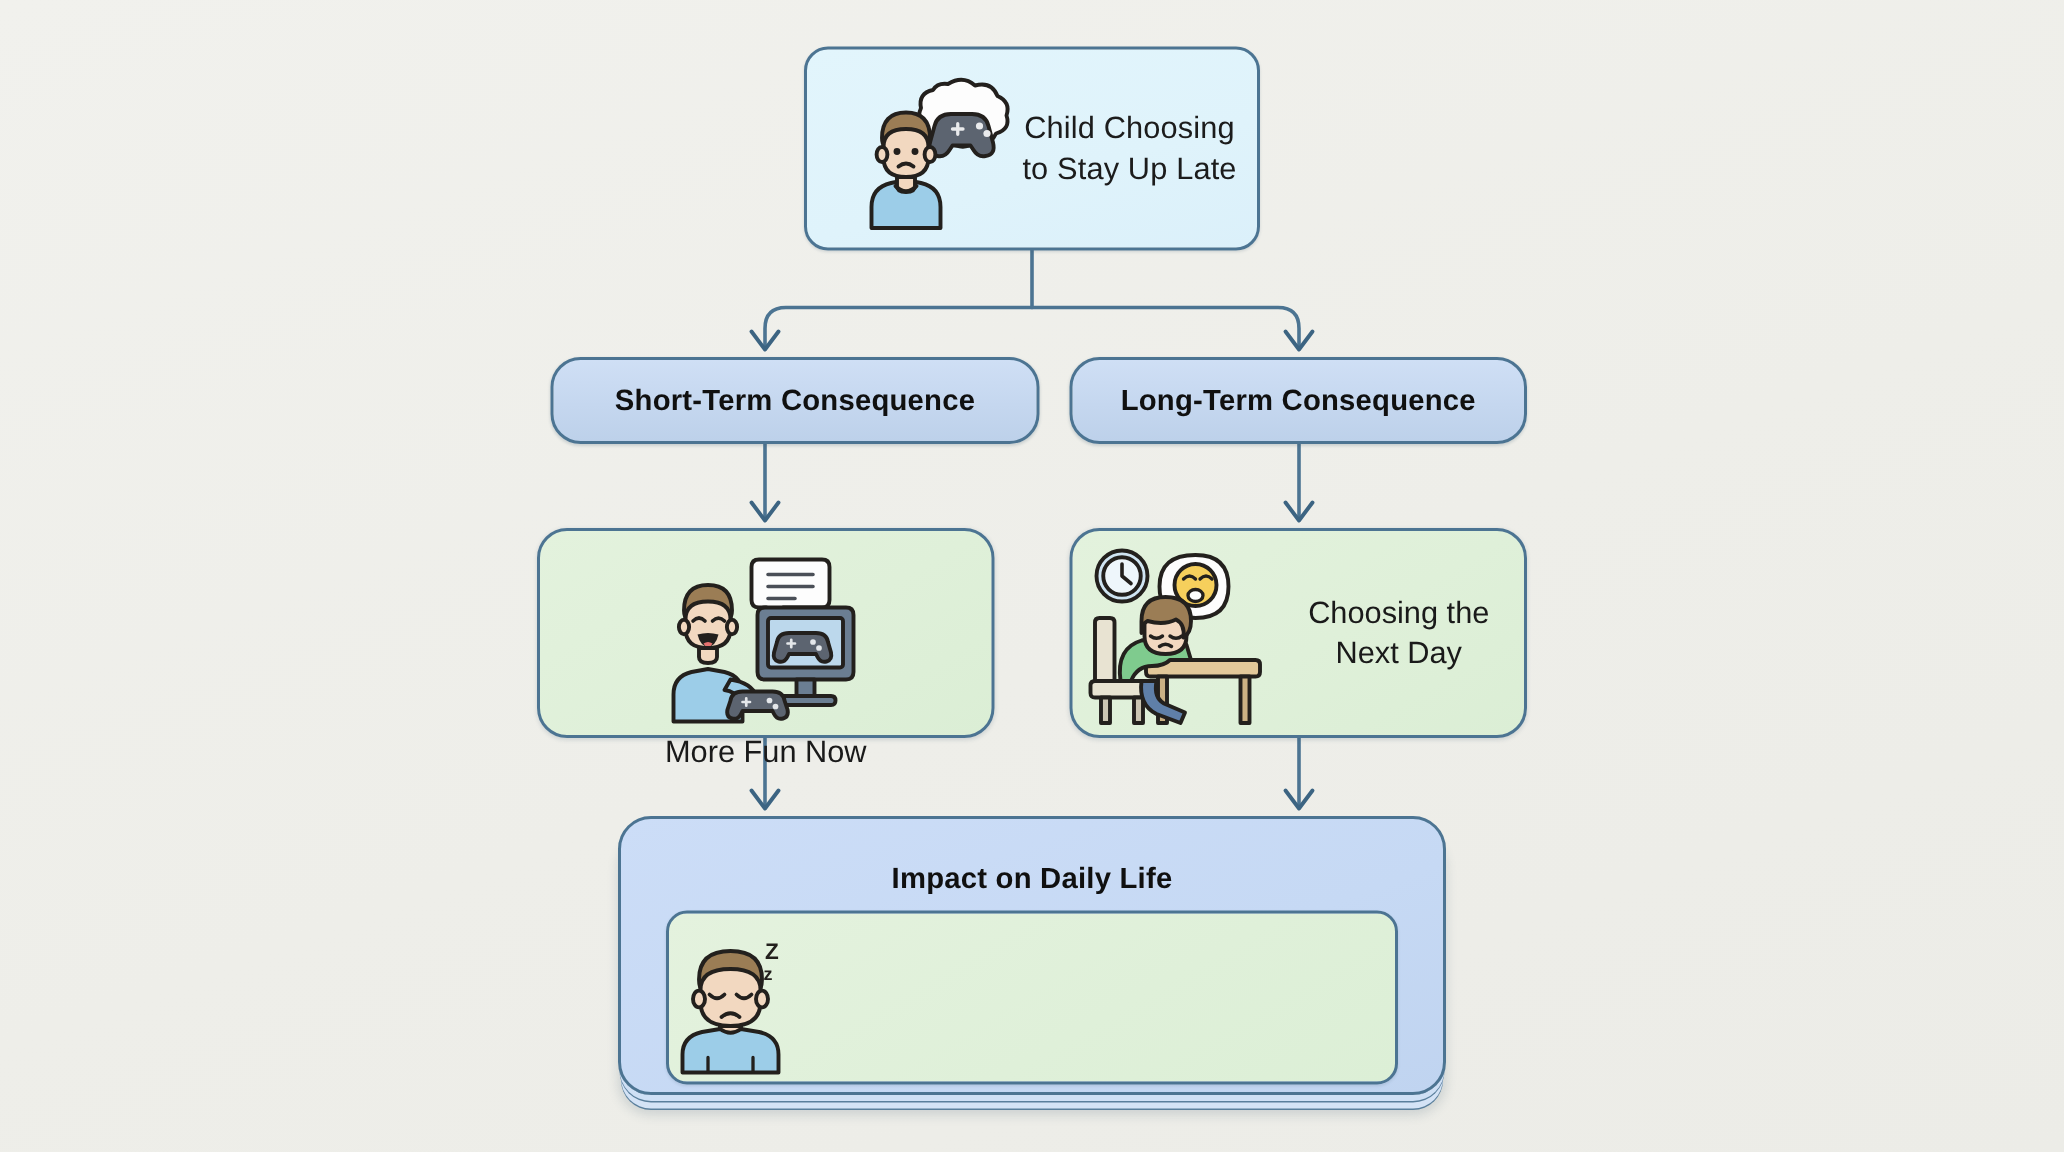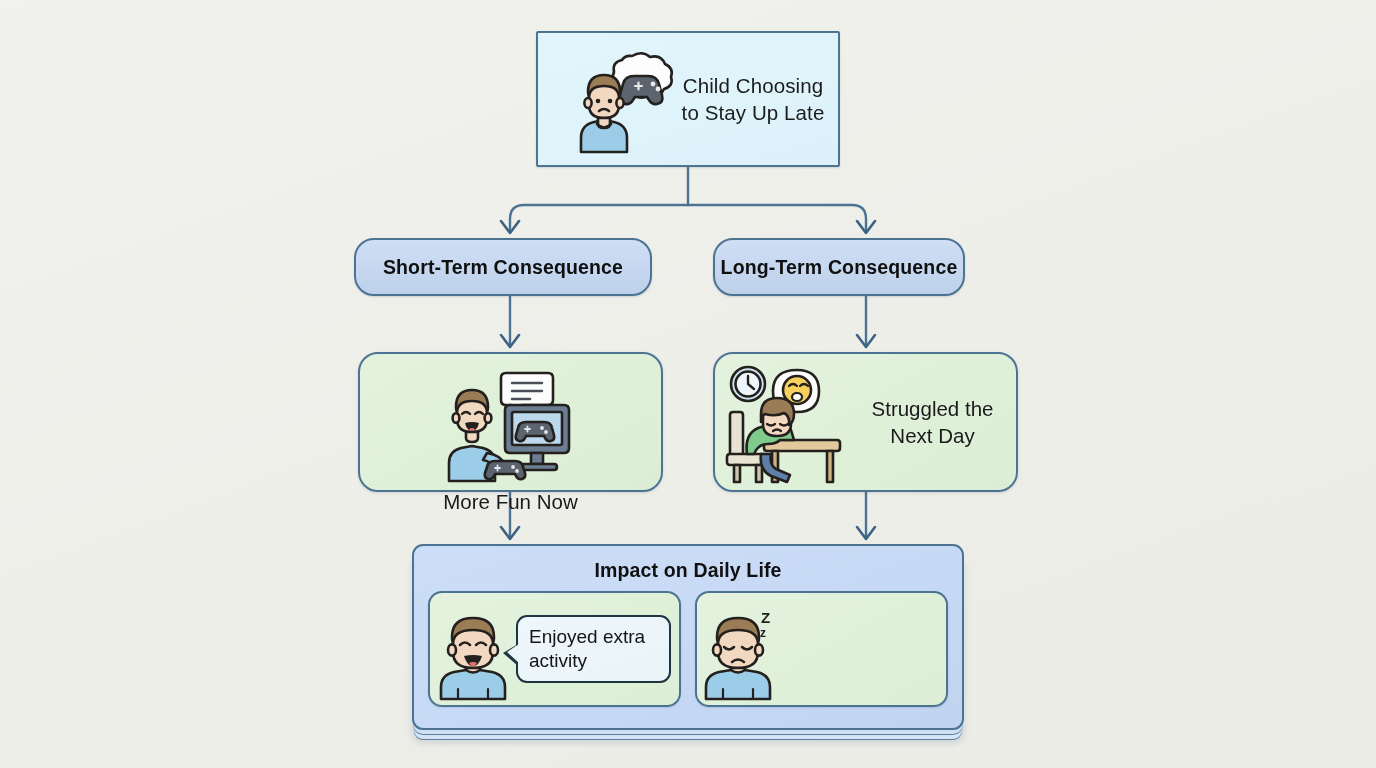--- a/index.html
+++ b/index.html
@@ -25,21 +25,21 @@
     position: absolute;
     box-sizing: border-box;
     border: 2px solid #4c7492;
     display: flex;
     align-items: center;
   }
 
   
   #root-node {
     left: 536px; top: 31px; width: 304px; height: 136px;
-    border-radius: 2px;
+    border-radius: 16px;
     background: linear-gradient(165deg, #e2f5fc 0%, #dff3fb 60%, #dbf0fa 100%);
     box-shadow: 0 1px 2px rgba(60,90,110,.18);
     padding-left: 28px;
   }
   #root-node .label {
     flex: 1;
     text-align: center;
     font-size: 20.5px;
     color: #1c1c1c;
     line-height: 1.33;
@@ -54,22 +54,22 @@
     background: linear-gradient(180deg, #cfdff5 0%, #c5d7ef 55%, #bdd1ea 100%);
     box-shadow: 0 1px 2px rgba(60,90,110,.2);
     justify-content: center;
   }
   .pill .label {
     font-size: 19.5px;
     font-weight: bold;
     color: #101010;
     letter-spacing: .15px;
   }
-  #short-term-node { left: 354px; top: 238px; width: 298px; }
-  #long-term-node  { left: 713px; top: 238px; width: 252px; }
+  #short-term-node { left: 367px; top: 238px; width: 326px; }
+  #long-term-node  { left: 713px; top: 238px; width: 305px; }
 
   
   .green-card {
     height: 140px;
     border-radius: 20px;
     background: linear-gradient(150deg, #e3f2dd 0%, #dff0d9 55%, #dbeed5 100%);
     box-shadow: 0 1px 3px rgba(60,90,110,.18);
     padding: 0 6px 0 10px;
   }
   .green-card .art { width: 134px; flex: 0 0 134px; height: 120px; }
@@ -80,27 +80,27 @@
     color: #1a1a1a;
     line-height: 1.33;
     padding-right: 4px;
   }
   #more-fun-node  { left: 358px; top: 352px; width: 305px; flex-direction: column; }
   #tiredness-node { left: 713px; top: 352px; width: 305px; }
 
   
   #impact-panel {
     left: 412px; top: 544px; width: 552px; height: 186px;
-    border-radius: 11px;
+    border-radius: 22px;
     background: linear-gradient(160deg, #ccddf7 0%, #c6d9f4 60%, #c0d4f0 100%);
     box-shadow: 0 5px 0 -1px #cfe0f5, 0 6px 0 -1px #5a7f9c,
                 0 11px 0 -2px #d4e3f6, 0 12px 0 -2px #5a7f9c,
                 0 13px 7px rgba(60,90,110,.18);
     display: block;
-    padding: 0;
+    padding: 16px;
   }
   #impact-title {
     text-align: center;
     font-size: 19.5px;
     font-weight: bold;
     color: #101010;
     margin-top: 13px;
     letter-spacing: .15px;
   }
   #impact-cards {
@@ -291,44 +291,27 @@
         <path fill="#7fcb8e" d="M22,92 q-3,-22 14,-27 l18,-3 q9,-1 12,6 l3,10 h-14 q-4,4 -12,4 q-10,0 -14,10z"></path>
 
         <path fill="#f2d8c0" d="M38,54 q0,-12 14,-12 q14,0 14,12 v8 q0,12 -14,12 q-14,0 -14,-12z"></path>
         <path fill="#9b7d55" d="M36,52 q0,-16 16,-16 q17,0 17,16 q0,8 -5,11 q1,-9 -5,-12 q-8,4 -19,1 q-4,2 -4,8 q0,-4 0,-8z"></path>
         <path fill="none" stroke-width="2.3" d="M42,62 q4,3 8,0 M55,62 q4,3 8,0"></path>
         <path fill="none" stroke-width="2.3" d="M48,69 q4,-3 8,0"></path>
 
         <path fill="#5f7fa8" d="M36,92 q-2,16 10,22 l16,6 l3,-7 l-14,-6 q-7,-4 -5,-15z"></path>
       </g>
     </svg>
-    <div class="label">Struggled the Next Day</div>
+    <div class="label">Choosing the Next Day</div>
   </div>
 
   <div class="node" id="impact-panel">
     <div id="impact-title">Impact on Daily Life</div>
     <div id="impact-cards">
 
-      <div class="sub-card">
-        <svg class="art" width="74" height="100" viewBox="0 0 74 100">
-          <g stroke="#23201d" stroke-width="2.6" stroke-linejoin="round" stroke-linecap="round">
-            <path fill="#9b7d55" d="M16,38 q0,-19 21,-19 q21,0 21,19 q0,6 -3,9 q-4,-10 -18,-10 q-14,0 -18,10 q-3,-3 -3,-9z"></path>
-            <path fill="#f2d8c0" d="M17,45 q0,-14 20,-14 q20,0 20,14 v8 q0,16 -20,16 q-20,0 -20,-16z"></path>
-            <ellipse fill="#f2d8c0" cx="16" cy="51" rx="4" ry="5.6"></ellipse>
-            <ellipse fill="#f2d8c0" cx="58" cy="51" rx="4" ry="5.6"></ellipse>
-            <path fill="none" stroke-width="2.5" d="M24,46 q5,-5 10,0 M40,46 q5,-5 10,0"></path>
-            <path fill="#23201d" stroke="none" d="M28,57 q9,-2 18,0 q-3,10 -9,10 q-6,0 -9,-10z"></path>
-            <path fill="#e8726f" stroke="none" d="M33,64 q4,-2 8,0 q-3,4 -4,4 q-1,0 -4,-4z"></path>
-            <path fill="#f2d8c0" d="M30,69 h14 v7 q0,5 -7,5 q-7,0 -7,-5z"></path>
-            <path fill="#9ccde8" d="M5,100 v-12 q0,-12 13,-15 l12,-2 q7,5 14,0 l12,2 q13,3 13,15 v12z"></path>
-            <path fill="none" stroke-width="2.2" d="M22,90 v9 M52,90 v9"></path>
-          </g>
-        </svg>
-        <div class="bubble">Enjoyed extra activity</div>
-      </div>
 
       <div class="sub-card">
         <svg class="art" width="74" height="100" viewBox="0 0 74 100">
           <g stroke="#23201d" stroke-width="2.6" stroke-linejoin="round" stroke-linecap="round">
             <path fill="#9b7d55" d="M14,38 q0,-19 21,-19 q21,0 21,19 q0,6 -3,9 q-4,-10 -18,-10 q-14,0 -18,10 q-3,-3 -3,-9z"></path>
             <path fill="#f2d8c0" d="M15,45 q0,-14 20,-14 q20,0 20,14 v8 q0,16 -20,16 q-20,0 -20,-16z"></path>
             <ellipse fill="#f2d8c0" cx="14" cy="51" rx="4" ry="5.6"></ellipse>
             <ellipse fill="#f2d8c0" cx="56" cy="51" rx="4" ry="5.6"></ellipse>
             <path fill="none" stroke-width="2.5" d="M21,48 q5,5 10,0 M39,48 q5,5 10,0"></path>
             <path fill="none" stroke-width="2.5" d="M29,63 q6,-5 12,0"></path>

